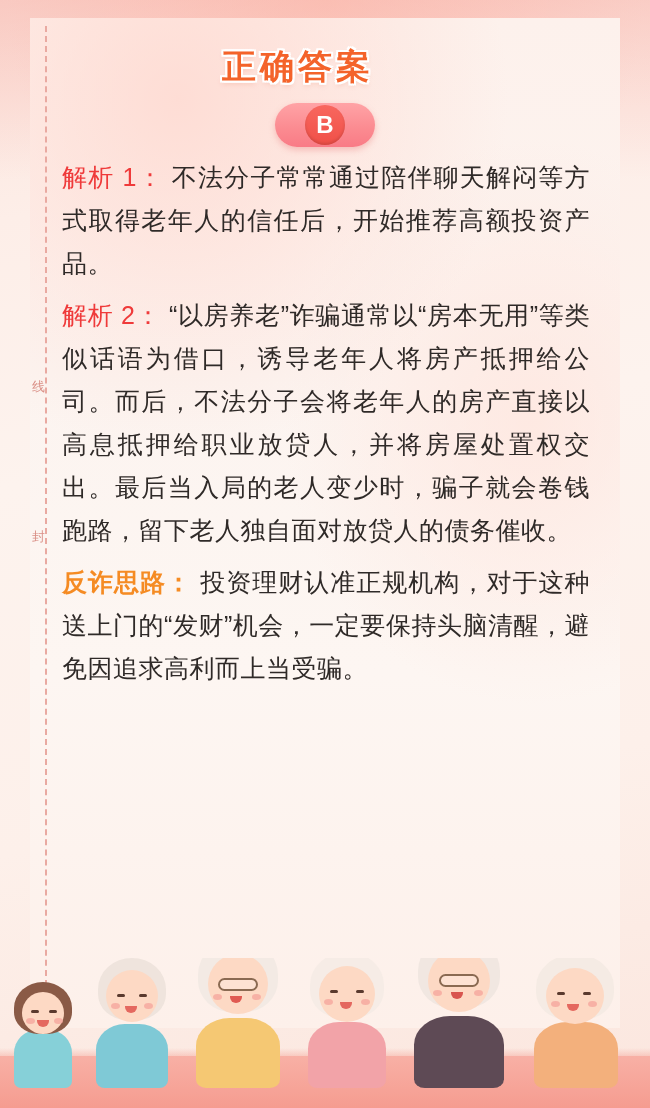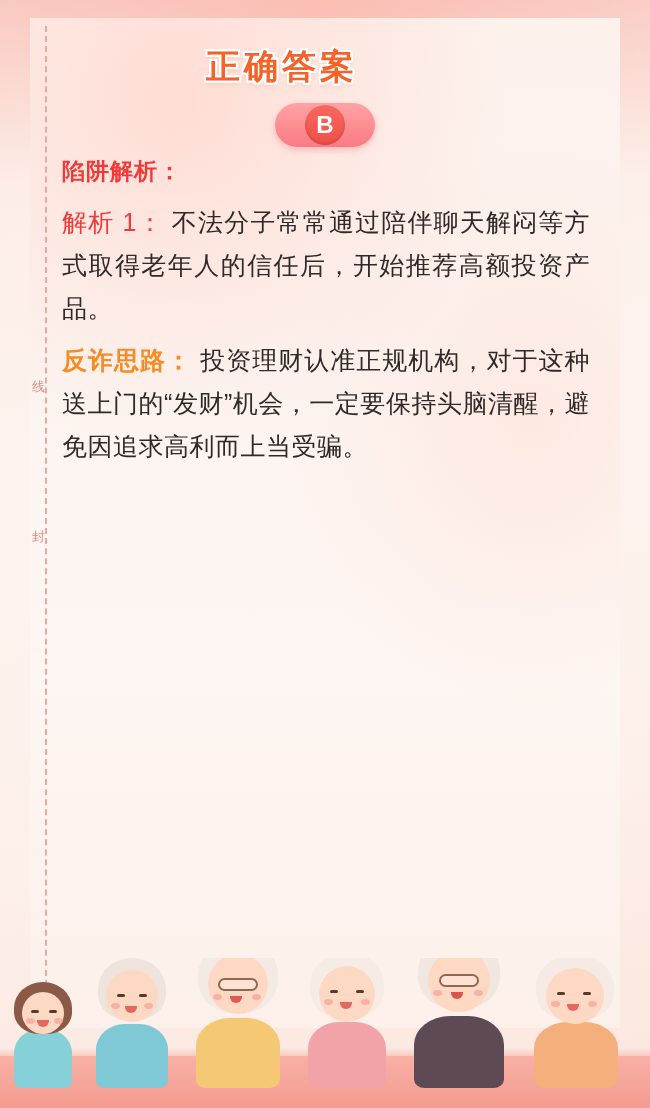--- a/index.html
+++ b/index.html
@@ -51,21 +51,21 @@
     color: #d98f86;
     letter-spacing: 1px;
     background: transparent;
   }
   .fold-label.l1 { top: 378px; }
   .fold-label.l2 { top: 528px; }
 
   
   .title {
     position: absolute;
-    top: 44px; left: 0; width: 564px;
+    top: 44px; left: 16px; width: 564px;
     text-align: center;
     font-size: 34px;
     font-weight: bold;
     letter-spacing: 4px;
     color: #f4632a;
     text-shadow:
       2px 0 0 #fff, -2px 0 0 #fff, 0 2px 0 #fff, 0 -2px 0 #fff,
       2px 2px 0 #fff, -2px 2px 0 #fff, 2px -2px 0 #fff, -2px -2px 0 #fff,
       0 3px 5px rgba(230,100,60,0.25);
   }
@@ -196,27 +196,30 @@
   <div class="fold-line"></div>
   <div class="fold-label l1">线</div>
   <div class="fold-label l2">封</div>
 
   <div class="title">正确答案</div>
 
   <div class="answer-pill"></div>
   <div class="answer-circle">B</div>
 
   <div class="content">
-    <div class="lead">陷阱解析：</div>
 
     <p class="para">
       <span class="tag-red">解析 1：</span>
       <span>不法分子常常通过陪伴聊天解闷等方式取得老年人的信任后，开始推荐高额投资产品。</span>
     </p>
 
+    <p class="para">
+      <span class="tag-red">解析 2：</span>
+      <span>“以房养老”诈骗通常以“房本无用”等类似话语为借口，诱导老年人将房产抵押给公司。而后，不法分子会将老年人的房产直接以高息抵押给职业放贷人，并将房屋处置权交出。最后当入局的老人变少时，骗子就会卷钱跑路，留下老人独自面对放贷人的债务催收。</span>
+    </p>
 
     <p class="para">
       <span class="tag-orange">反诈思路：</span>
       <span>投资理财认准正规机构，对于这种送上门的“发财”机会，一定要保持头脑清醒，避免因追求高利而上当受骗。</span>
     </p>
   </div>
 
   <div class="bottom-band">
     <div class="floor-shadow"></div>
     <div class="floor"></div>

